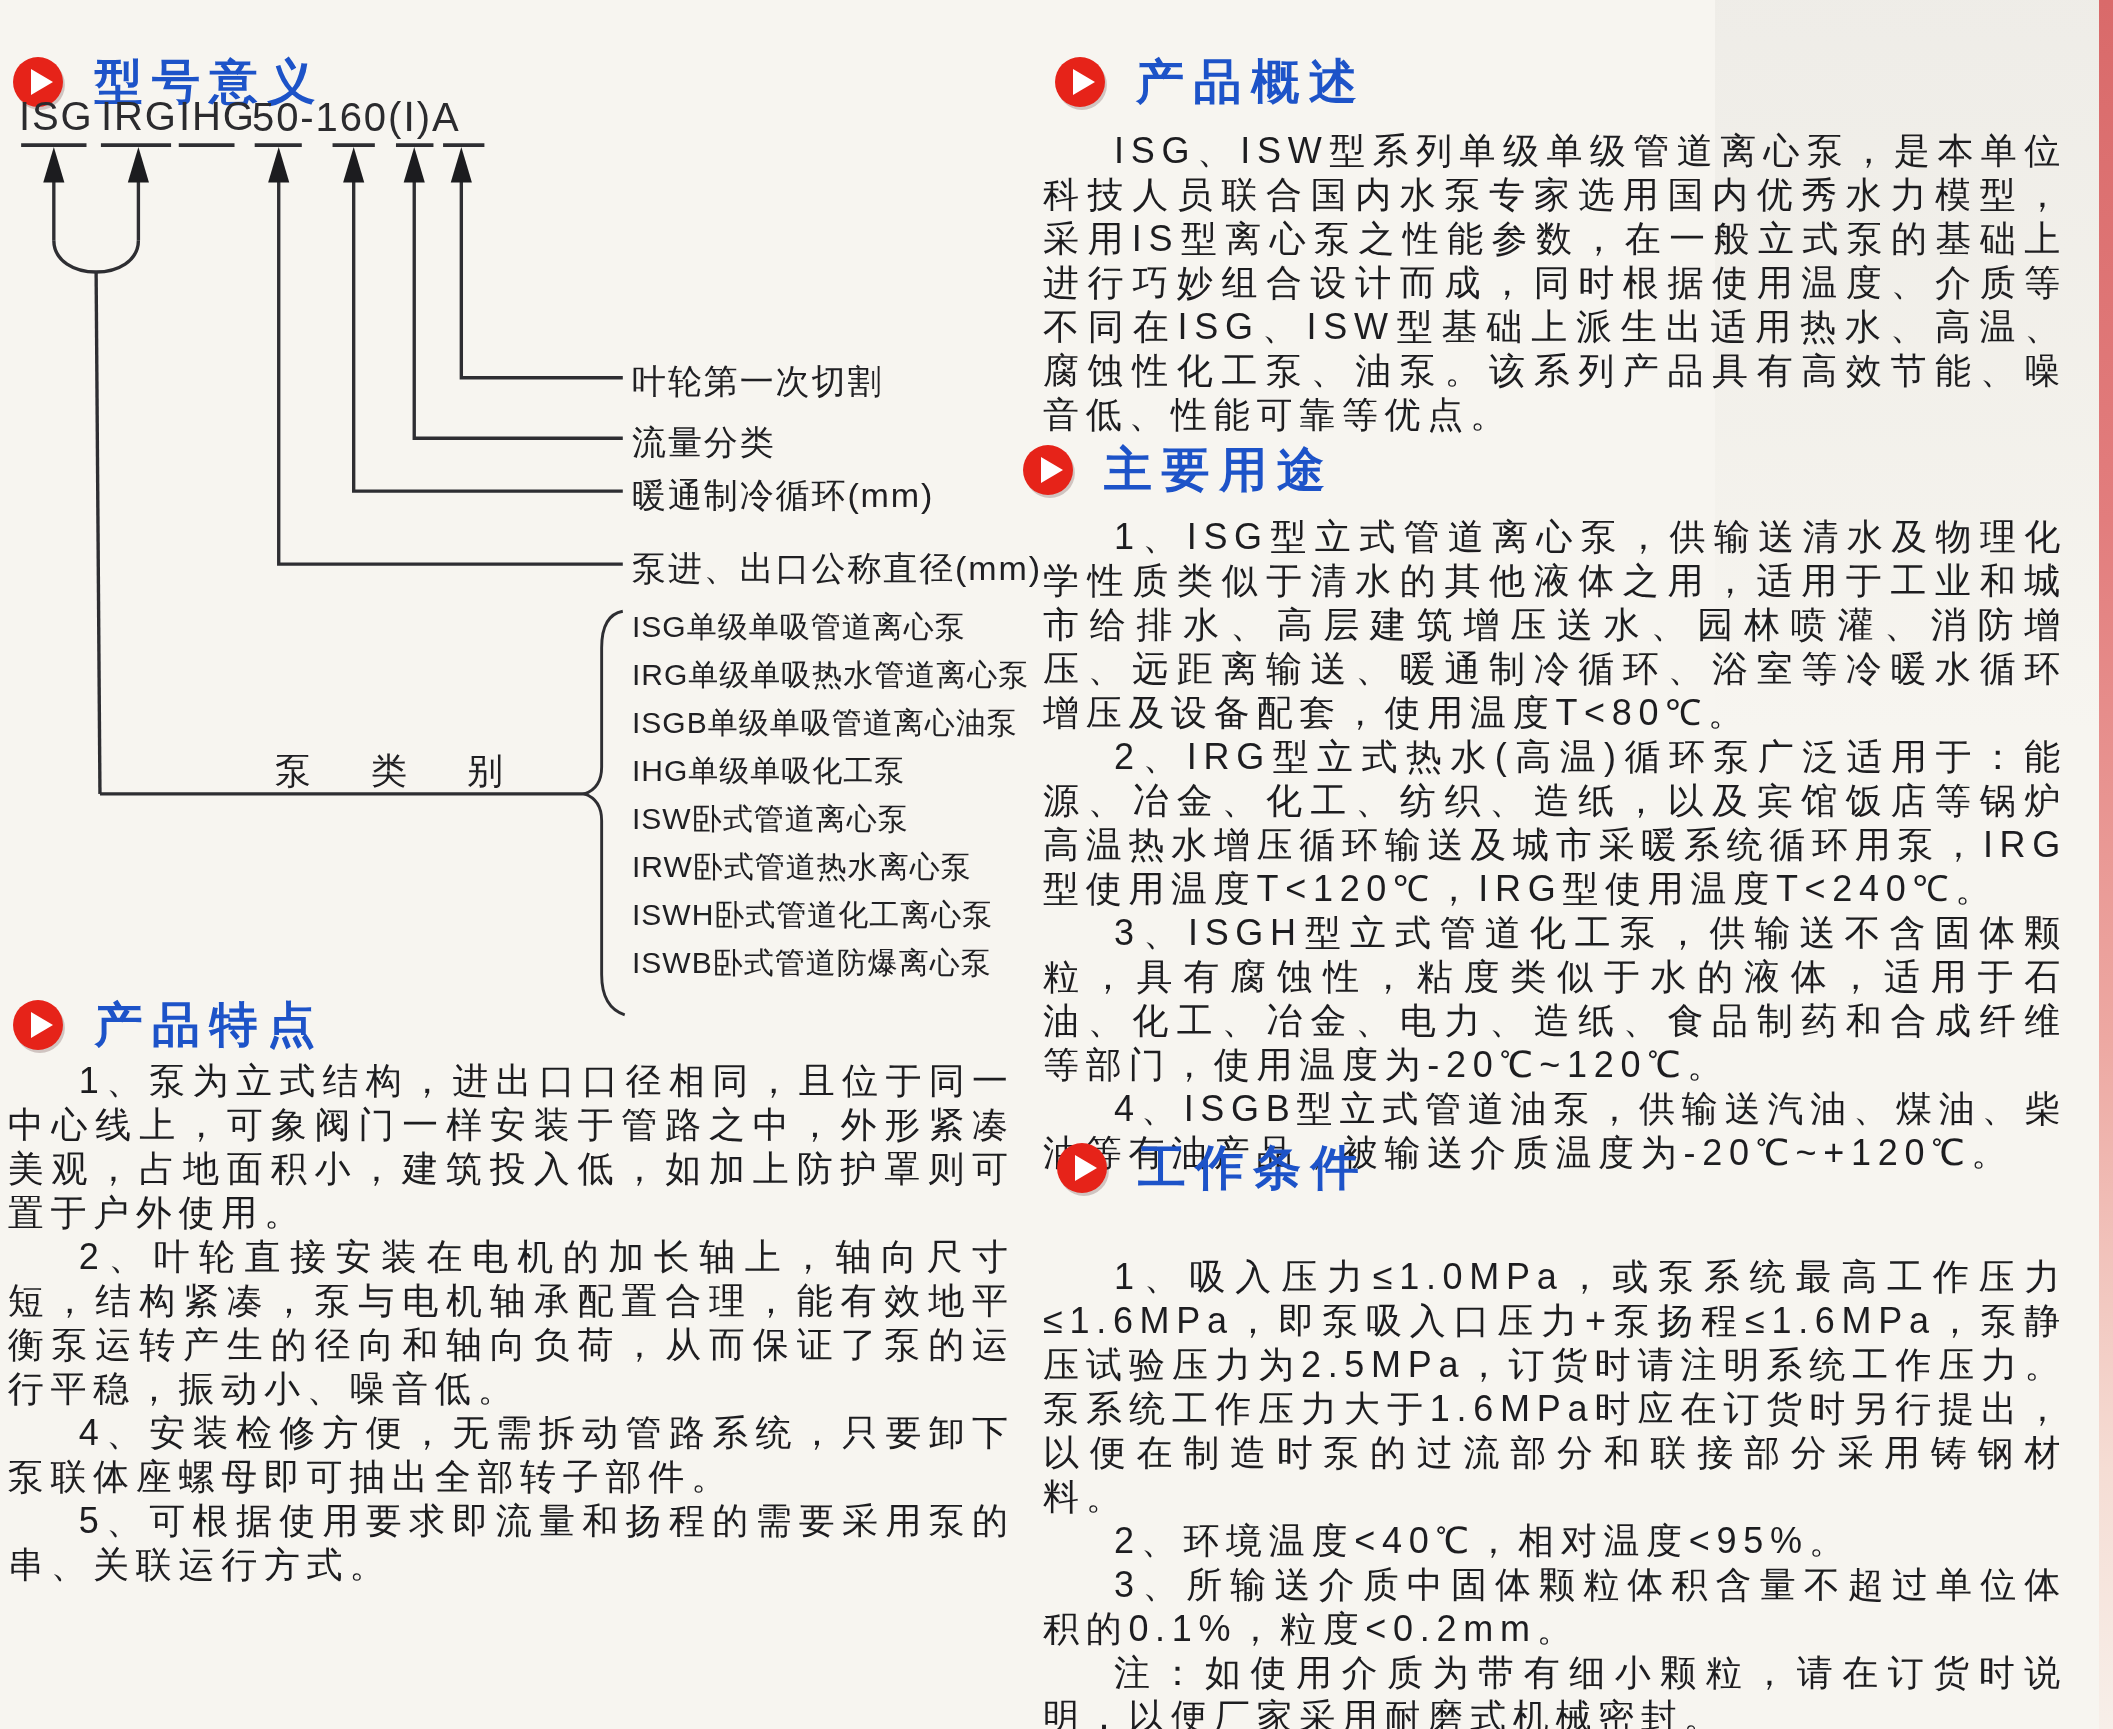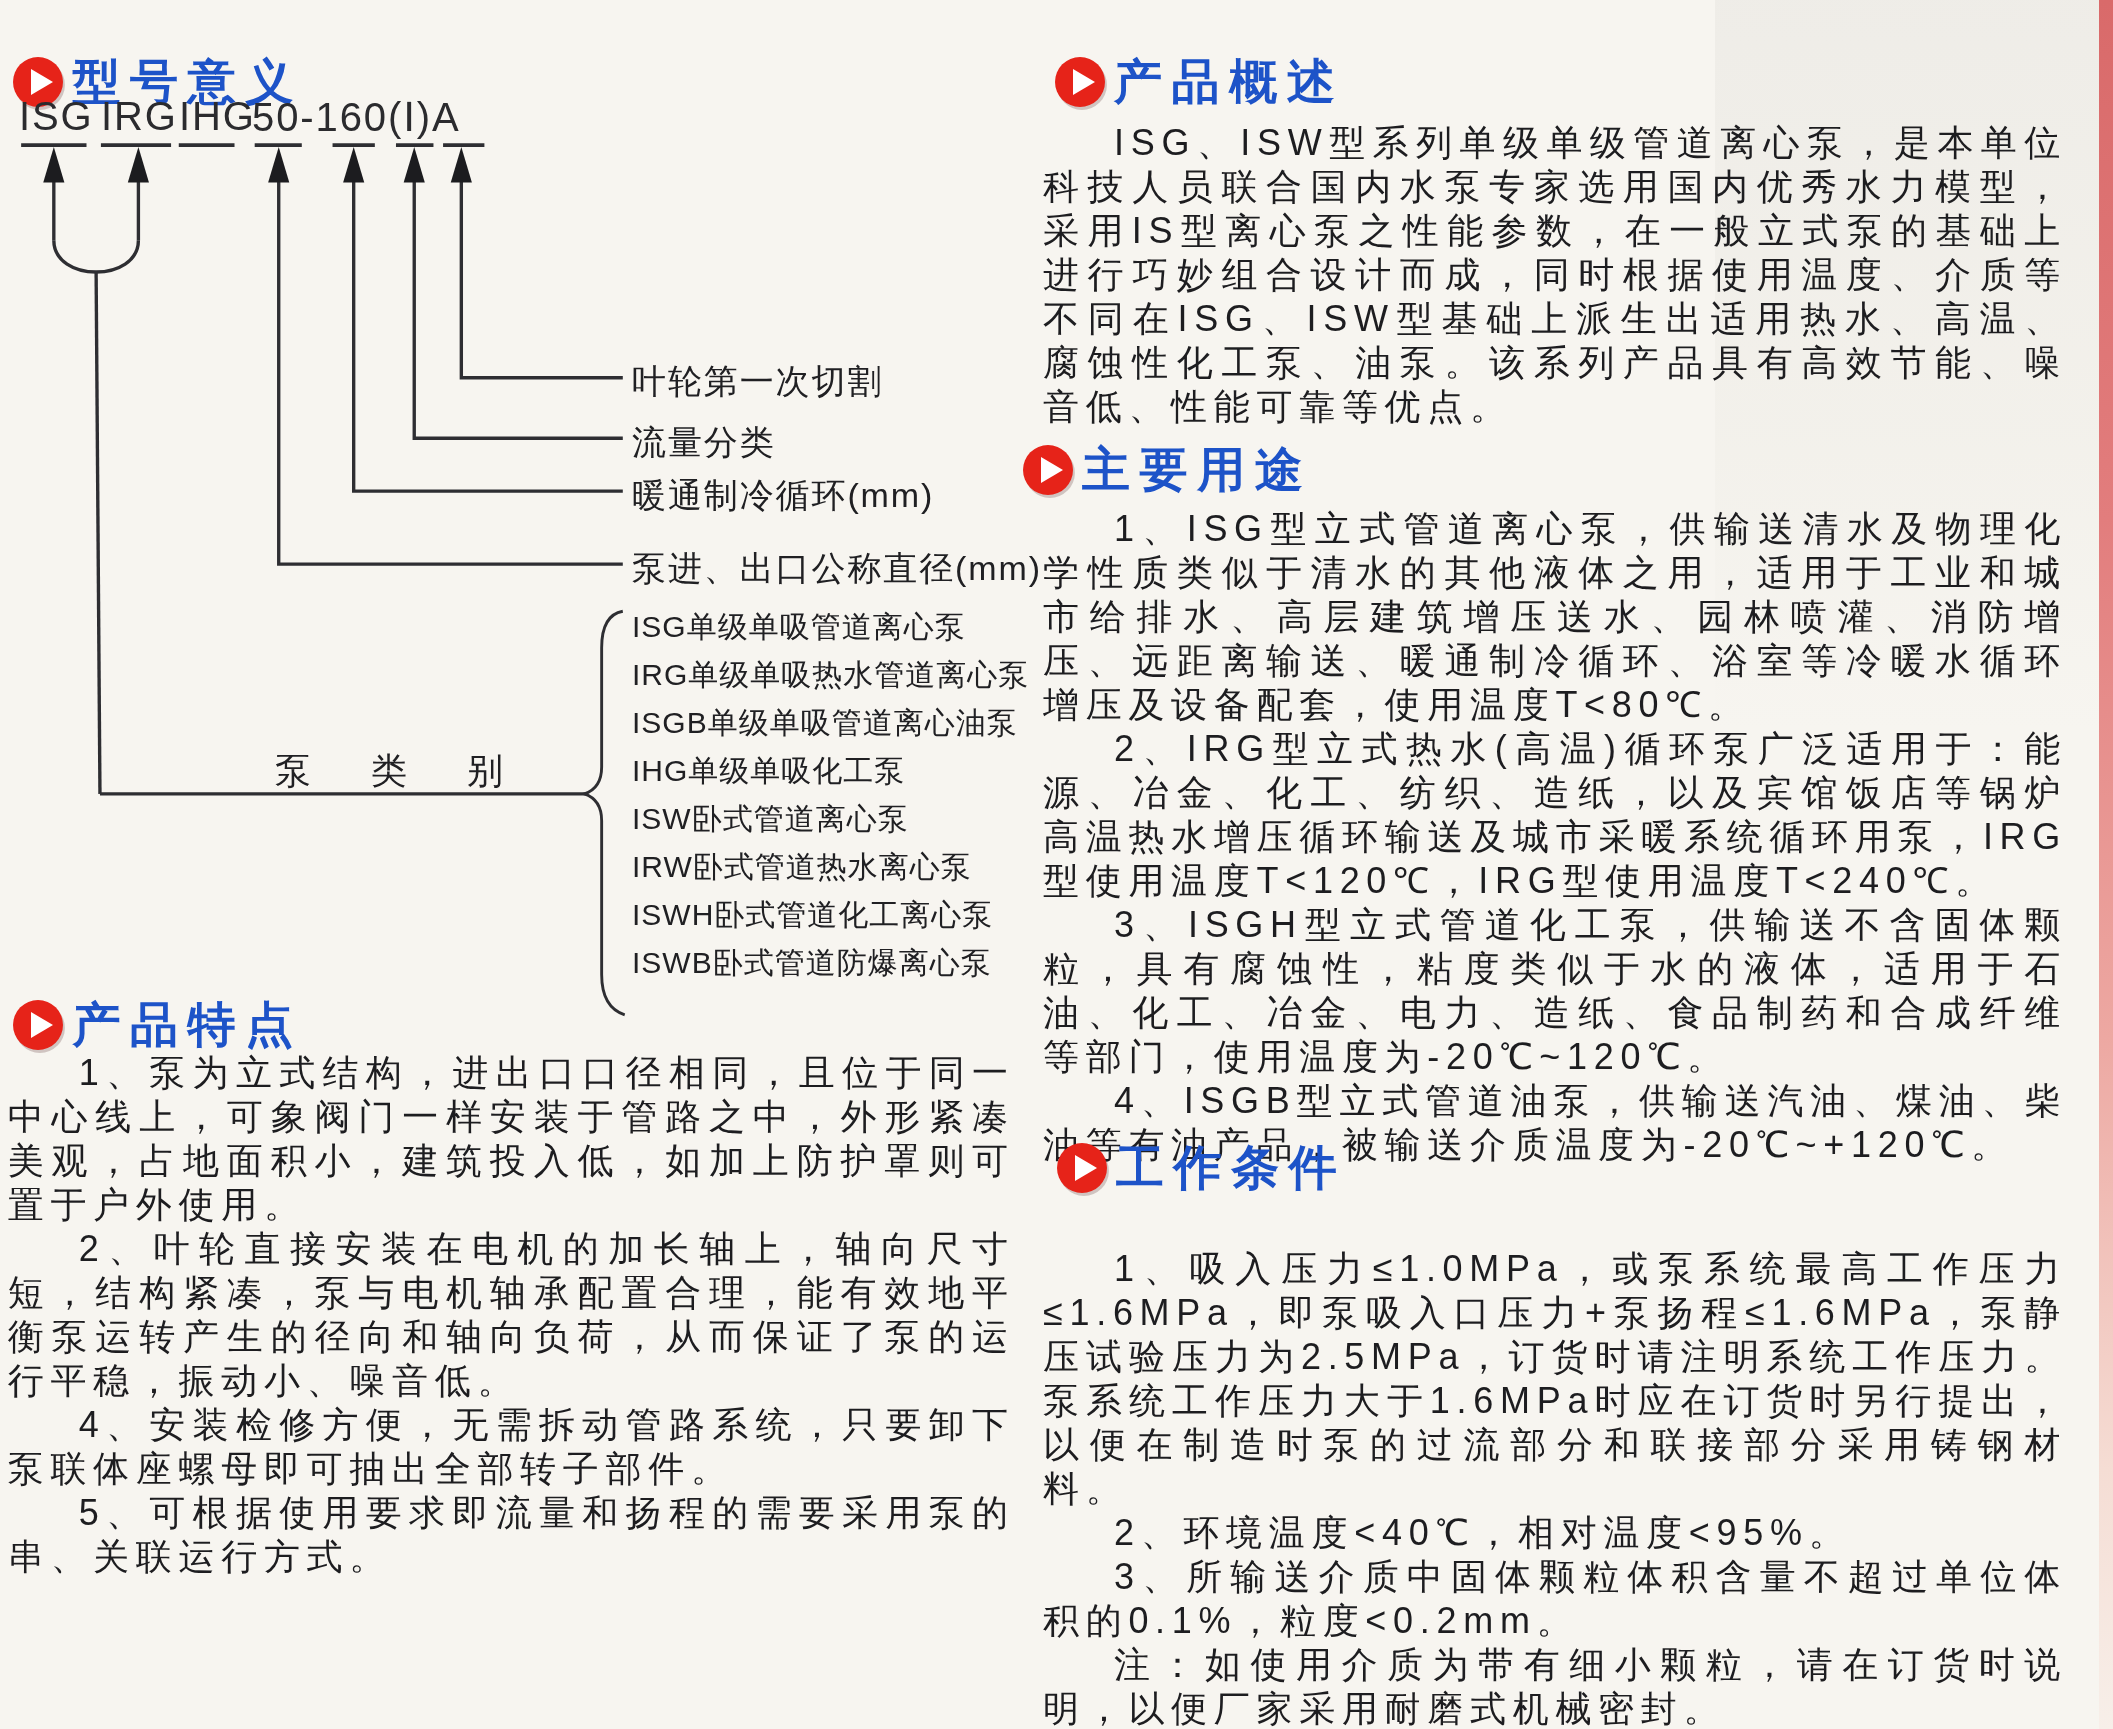--- a/index.html
+++ b/index.html
@@ -2,28 +2,28 @@
 <html><head>
 <meta charset="utf-8">
 <style>
   html,body{margin:0;padding:0;}
   .page{position:relative;width:2114px;height:1729px;background:#f7f5f0;overflow:hidden;
         font-family:"Liberation Sans",sans-serif;color:#1d1d20;}
   .scan-shade{position:absolute;right:15.4px;top:0;width:384px;height:730px;
         background:linear-gradient(180deg,#ebe9e4 0%,#f1efe9 60%,#f7f5f0 100%);opacity:.7;}
   .edge-strip{position:absolute;right:0;top:0;width:15.4px;height:1729px;
         background:linear-gradient(180deg,#d96a6a 0%,#e27d7d 30%,#eda8a2 60%,#f5ddd4 85%,#f7efe9 100%);}
-  .section-heading{position:absolute;display:flex;align-items:center;gap:9px;}
+  .section-heading{position:absolute;display:flex;align-items:center;gap:31px;}
   .marker{width:50px;height:50px;border-radius:50%;background:#e62319;position:relative;
         box-shadow:1.9px 2.9px 0 rgba(90,50,50,.25);flex:0 0 auto;}
   .marker::after{content:"";position:absolute;left:18px;top:11.5px;width:0;height:0;
         border-left:22px solid #ffffff;border-top:13.4px solid transparent;border-bottom:13.4px solid transparent;}
   .heading-text{font-size:48px;font-weight:bold;color:#1d53c8;letter-spacing:9.6px;white-space:nowrap;}
   .body-block{position:absolute;font-size:36px;line-height:44px;text-align:justify;
-        letter-spacing:6.7px;color:#1d1d20;}
+        letter-spacing:6.7px;color:#1d1d20;margin-top:8px;}
   .body-block p{margin:0;text-indent:71px;}
   .model-seg{position:absolute;top:94px;font-size:40px;letter-spacing:1.9px;color:#2b2b2e;white-space:nowrap;}
   .callout{position:absolute;left:632px;font-size:34px;letter-spacing:1.9px;white-space:nowrap;color:#202023;}
   .category-label{position:absolute;left:275px;top:747px;font-size:36px;letter-spacing:25px;
         white-space:nowrap;color:#202023;}
   .pump-list{position:absolute;left:632px;top:603px;font-size:30px;line-height:48px;
         letter-spacing:1px;color:#202023;}
   .pump-list div{white-space:nowrap;}
   svg.diagram{position:absolute;left:0;top:0;pointer-events:none;}
 </style>

